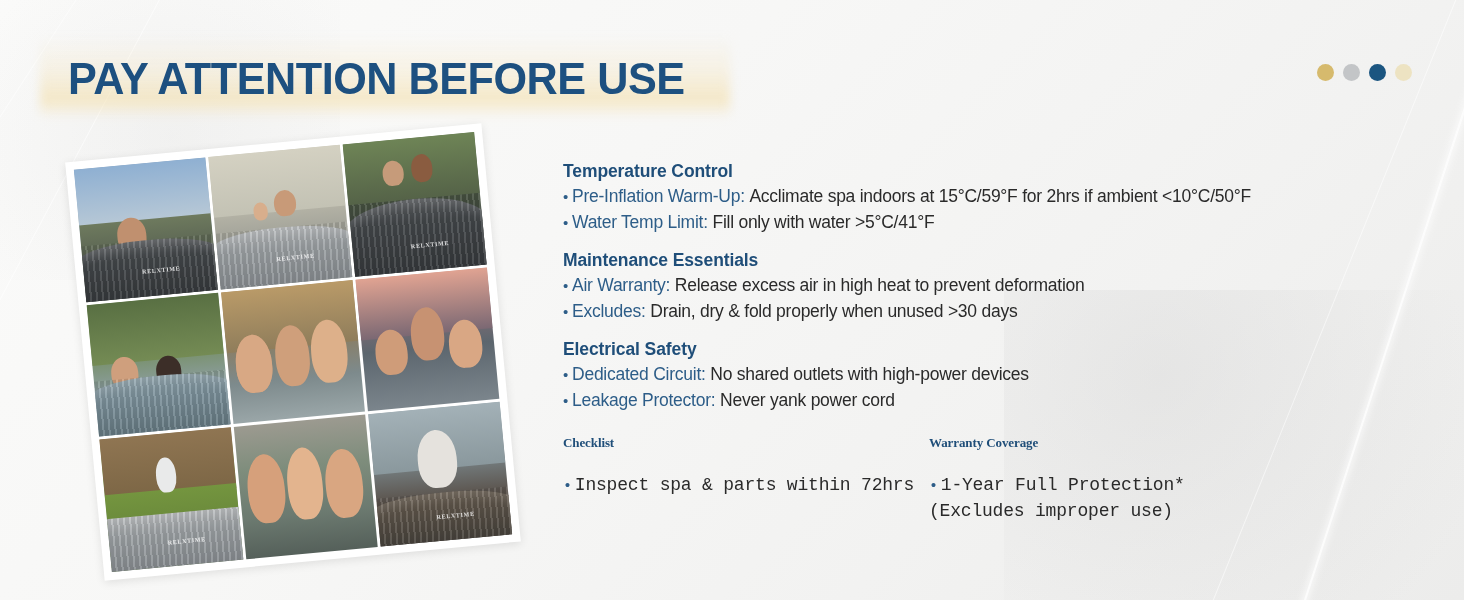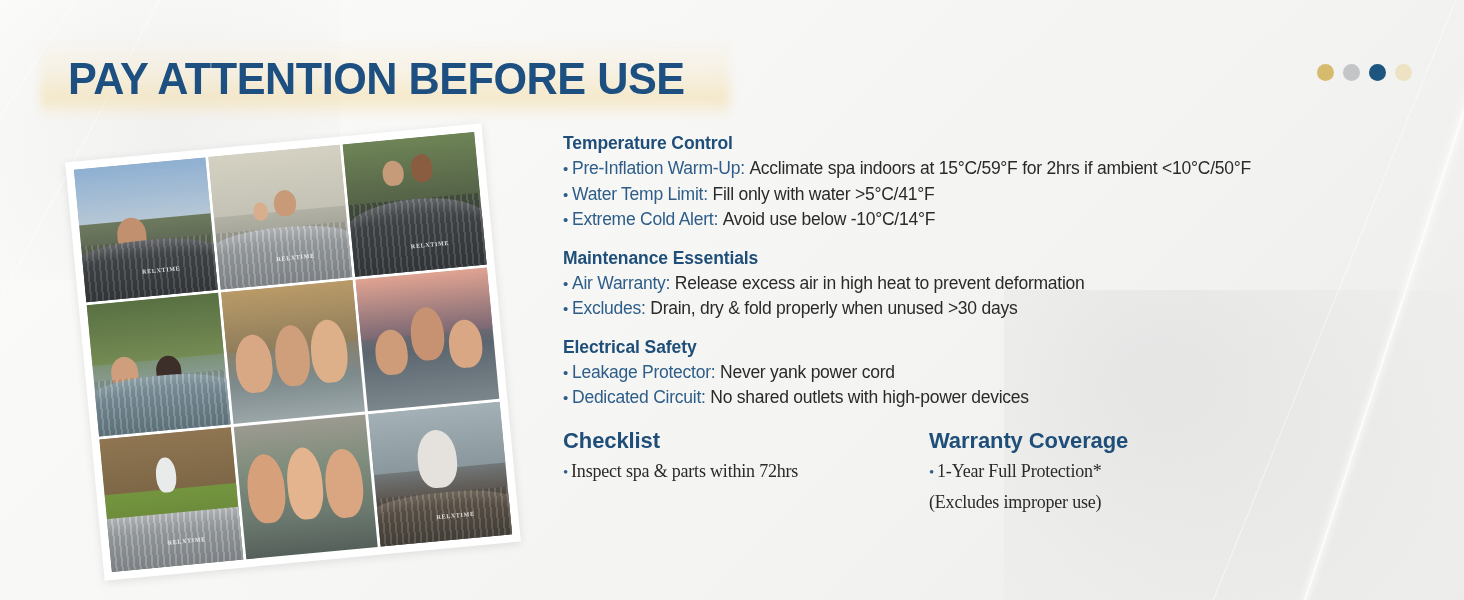--- a/index.html
+++ b/index.html
@@ -191,21 +191,21 @@
     font-weight: bold;
     letter-spacing: .7px;
     font-family: "Liberation Serif", serif;
     white-space: nowrap;
   }
 
   
   #content {
     position: absolute;
     left: 563px;
-    top: 132px;
+    top: 160px;
     width: 895px;
   }
   .section { margin-bottom: 14px; }
   .section.tight { }
 
   .sec-heading {
     font-family: "Liberation Sans", sans-serif;
     font-weight: bold;
     font-size: 17.5px;
     line-height: 23px;
@@ -235,39 +235,39 @@
 
   
   #bottom-row {
     display: flex;
     margin-top: 18px;
   }
   #col-checklist { width: 366px; }
   #col-warranty  { width: 420px; }
 
   .geo {
-    font-family: Liberation Serif, serif;
+    font-family: Liberation Mono, monospace;
     font-size: 18px;
-    line-height: 30px;
+    line-height: 25px;
     color: #2a2a2a;
     white-space: nowrap;
     letter-spacing: -0.2px;
   }
   .geo .dotmark {
     color: #2d5d88;
     font-size: 15px;
     padding-right: 3px;
   }
   .geo-heading {
-    font-family: Liberation Sans, sans-serif;
+    font-family: Liberation Serif, serif;
     font-weight: bold;
-    font-size: 22px;
+    font-size: 13px;
     line-height: 24px;
     color: #1f4e79;
-    margin-bottom: 3px;
+    margin-bottom: 18px;
     letter-spacing: -0.1px;
   }
 </style>
 </head>
 <body>
 
 <div id="banner">
 
   <div class="corner-shade2"></div>
   <div class="corner-shade"></div>
@@ -376,42 +376,39 @@
   <div id="content">
 
     <div class="section">
       <div class="sec-heading">Temperature Control</div>
       <div class="bullet-row">
         <span class="dotmark">•</span><span class="lbl">Pre-Inflation Warm-Up:</span>&nbsp;<span class="txt">Acclimate spa indoors at 15°C/59°F for 2hrs if ambient &lt;10°C/50°F</span>
       </div>
       <div class="bullet-row">
         <span class="dotmark">•</span><span class="lbl">Water Temp Limit:</span>&nbsp;<span class="txt">Fill only with water &gt;5°C/41°F</span>
       </div>
-      <div class="bullet-row">
-        <span class="dotmark">•</span><span class="lbl">Extreme Cold Alert:</span>&nbsp;<span class="txt">Avoid use below -10°C/14°F</span>
-      </div>
     </div>
 
     <div class="section">
       <div class="sec-heading">Maintenance Essentials</div>
       <div class="bullet-row">
         <span class="dotmark">•</span><span class="lbl">Air Warranty:</span>&nbsp;<span class="txt">Release excess air in high heat to prevent deformation</span>
       </div>
       <div class="bullet-row">
         <span class="dotmark">•</span><span class="lbl">Excludes:</span>&nbsp;<span class="txt">Drain, dry &amp; fold properly when unused &gt;30 days</span>
       </div>
     </div>
 
     <div class="section tight">
       <div class="sec-heading">Electrical Safety</div>
       <div class="bullet-row">
+        <span class="dotmark">•</span><span class="lbl">Dedicated Circuit:</span>&nbsp;<span class="txt">No shared outlets with high-power devices</span>
+      </div>
+      <div class="bullet-row">
         <span class="dotmark">•</span><span class="lbl">Leakage Protector:</span>&nbsp;<span class="txt">Never yank power cord</span>
-      </div>
-      <div class="bullet-row">
-        <span class="dotmark">•</span><span class="lbl">Dedicated Circuit:</span>&nbsp;<span class="txt">No shared outlets with high-power devices</span>
       </div>
     </div>
 
     <div id="bottom-row">
 
       <div id="col-checklist">
         <div class="geo-heading">Checklist</div>
         <div class="geo">
           <span class="dotmark">•</span><span>Inspect spa &amp; parts within 72hrs</span>
         </div>

